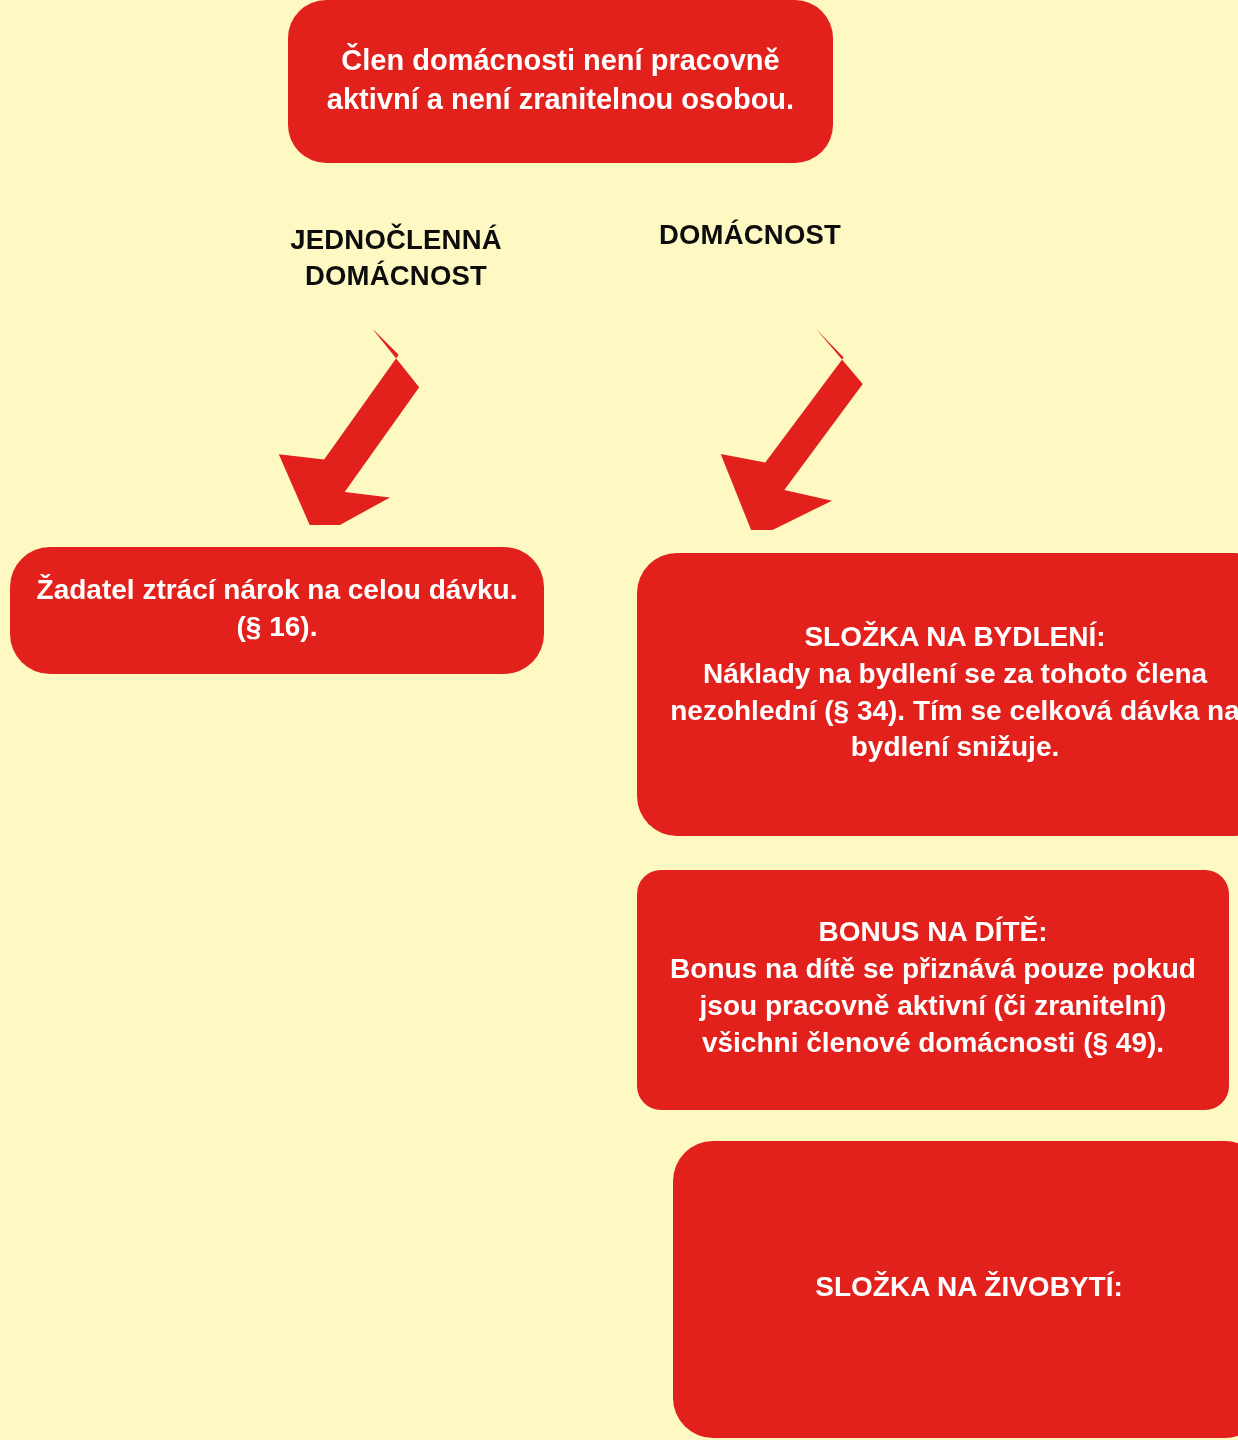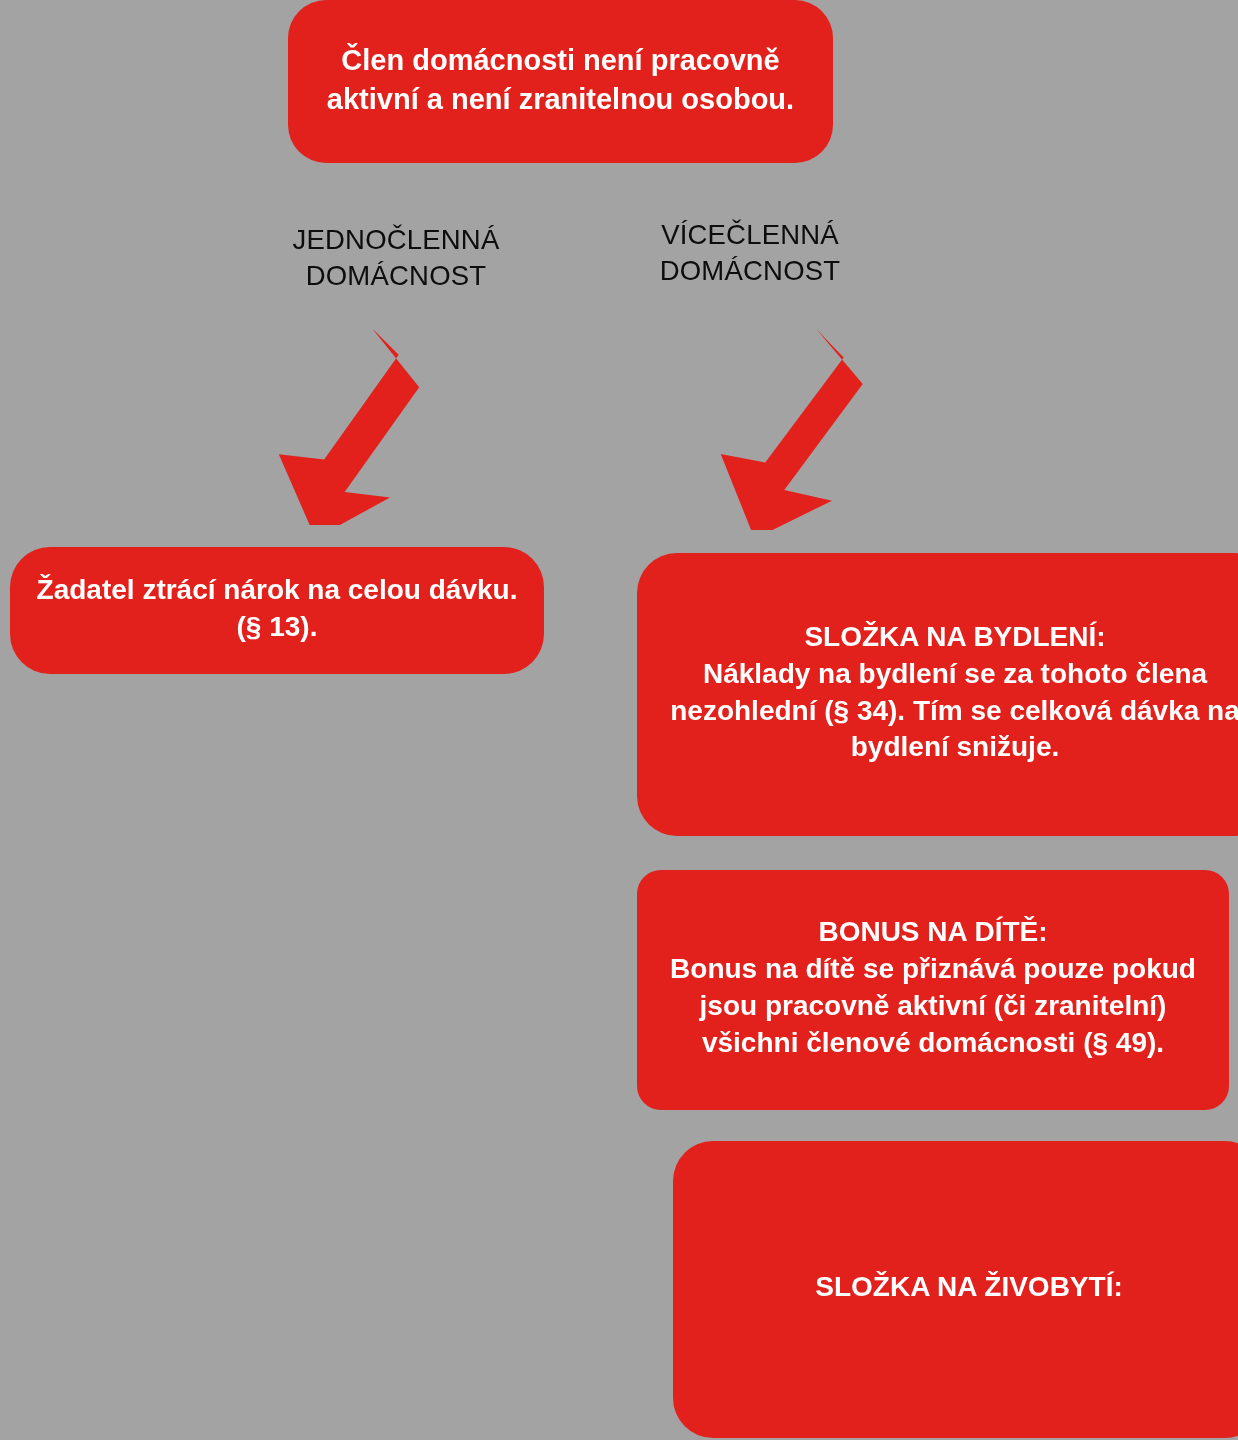--- a/index.html
+++ b/index.html
@@ -7,21 +7,21 @@
     padding: 0;
     background: #ffffff;
   }
   body {
     font-family: "Liberation Sans", sans-serif;
   }
   #canvas {
     position: relative;
     width: 1238px;
     height: 1440px;
-    background: #a3a3a3;
+    background: #fef9c3;
     overflow: hidden;
   }
 
   .node {
     position: absolute;
     background: #e2211c;
     color: #ffffff;
     display: flex;
     align-items: center;
     justify-content: center;
@@ -46,21 +46,21 @@
     height: 163px;
     border-radius: 38px;
     font-size: 29px;
     padding: 6px 34px 10px 34px;
   }
 
   
   .branch-label {
     position: absolute;
     color: #0d0d0d;
-    font-weight: normal;
+    font-weight: bold;
     font-size: 27.5px;
     line-height: 1.32;
     text-align: center;
     letter-spacing: 0.2px;
   }
   #label-single {
     left: 246px;
     top: 222px;
     width: 300px;
   }
@@ -124,34 +124,33 @@
   <div class="node" id="node-top">
     <p>Člen domácnosti není pracovně aktivní a není zranitelnou osobou.</p>
   </div>
 
   <div class="branch-label" id="label-single">
     <div>JEDNOČLENNÁ</div>
     <div>DOMÁCNOST</div>
   </div>
 
   <div class="branch-label" id="label-multi">
-    <div>VÍCEČLENNÁ</div>
     <div>DOMÁCNOST</div>
   </div>
 
   <svg class="arrow" style="left:268px; top:330px;" width="160" height="195" viewBox="0 0 160 195">
     <polygon points="98,0 142,55 73,152 115,157 46,195 12,117 54,122 123,25" fill="#e2211c" transform="scale(1.08) translate(-2,-2)"></polygon>
   </svg>
 
   <svg class="arrow" style="left:700px; top:330px;" width="185" height="200" viewBox="0 0 185 200">
     <polygon points="62,0 18,52 92,152 47,162 120,198 152,118 110,126 36,27" fill="#e2211c" transform="translate(185,0) scale(-1,1) scale(1.06) translate(3,-1)"></polygon>
   </svg>
 
   <div class="node" id="node-single">
-    <p>Žadatel ztrácí nárok na celou dávku. (§ 13).</p>
+    <p>Žadatel ztrácí nárok na celou dávku. (§ 16).</p>
   </div>
 
   <div class="node" id="node-housing">
     <p>
       <span class="hdr">SLOŽKA NA BYDLENÍ:</span>
       <span>Náklady na bydlení se za tohoto člena nezohlední (§ 34). Tím se celková dávka na bydlení snižuje.</span>
     </p>
   </div>
 
   <div class="node" id="node-childbonus">

